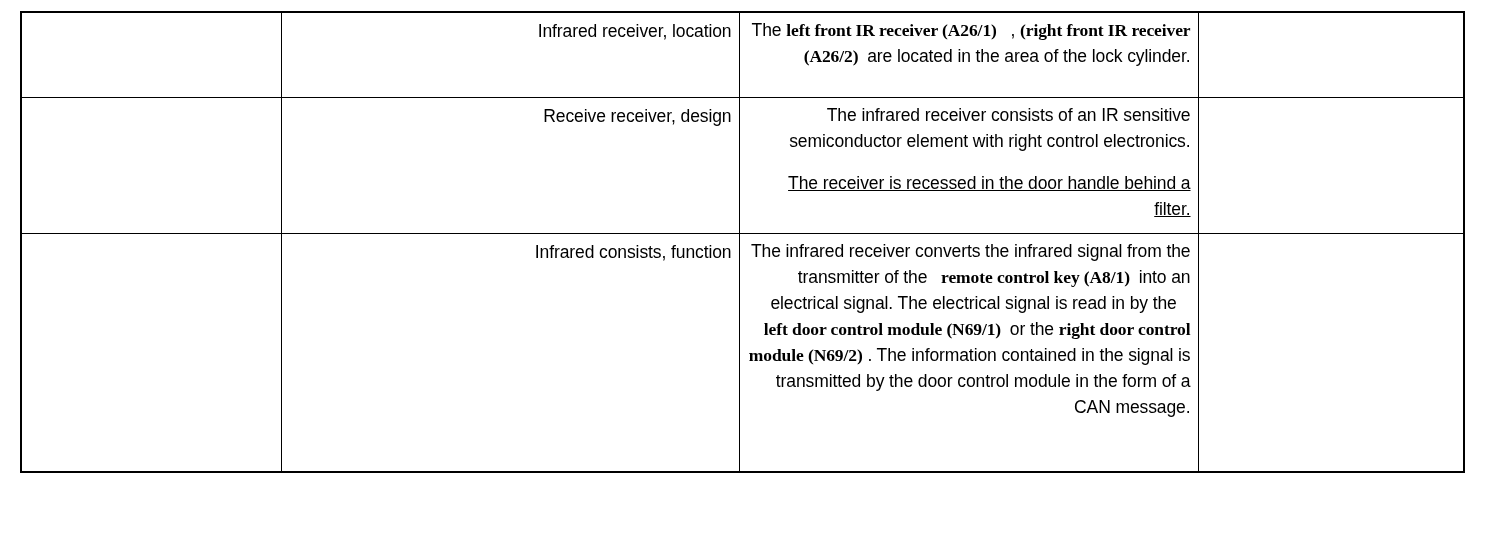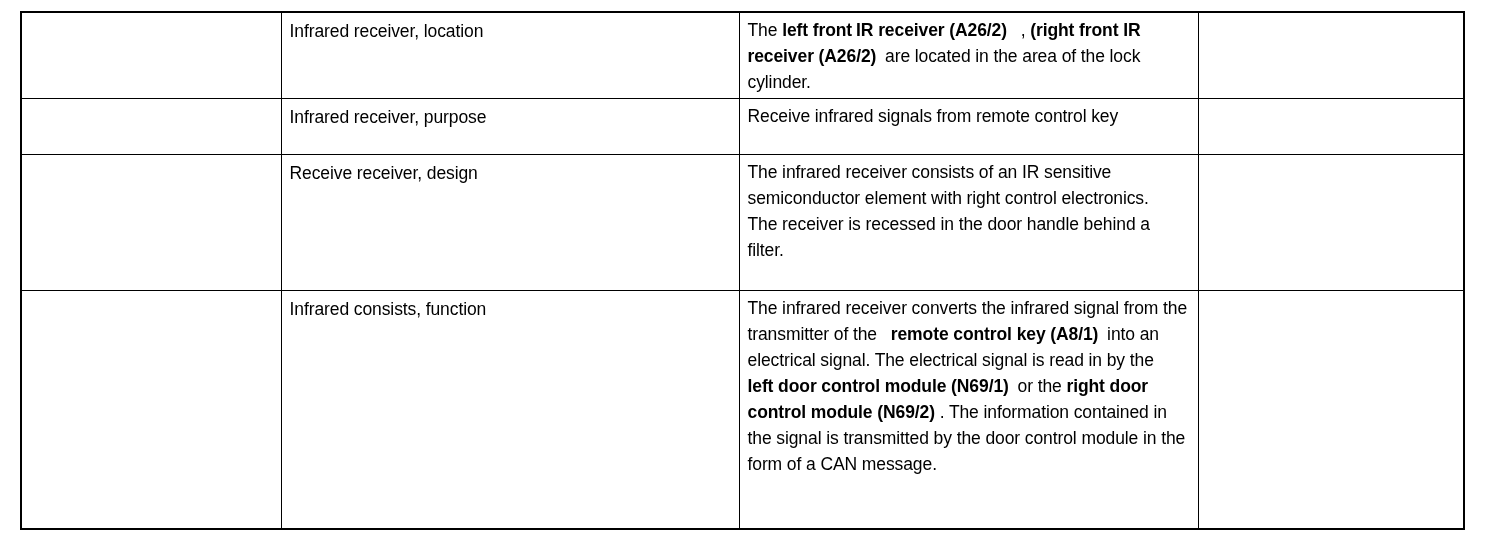--- a/index.html
+++ b/index.html
@@ -37,20 +37,21 @@
   .spec-table td {
     border: 1px solid #000000;
     vertical-align: top;
     padding: 0;
     background: #ffffff;
   }
   
   .spec-table {
     outline: none;
     box-shadow: none;
+    text-align: right;
   }
   .spec-table tr:first-child td { border-top-width: 2px; }
   .spec-table tr:last-child  td { border-bottom-width: 2px; }
   .spec-table td:first-child { border-left-width: 2px; }
   .spec-table td:last-child  { border-right-width: 2px; }
 
   
   col.c1 { width: 260px; }
   col.c2 { width: 458px; }
   col.c3 { width: 459px; }
@@ -70,23 +71,23 @@
     letter-spacing: -0.1px;
     word-spacing: 0px;
   }
   .cell-empty { padding: 0; }
 
   .label-cell .cell-body {
     padding-top: 5px;
   }
 
   .para { margin: 0; }
-  .para + .para { margin-top: 0; }
+  .para + .para { margin-top: 16px; text-decoration: underline; }
 
-  b, .b { font-weight: bold; }
+  b, .b { font-weight: bold; font-family: Liberation Serif, serif; }
 
   
   .gap { display: inline-block; width: 4px; }
   .gap-wide { display: inline-block; width: 9px; }
 </style>
 </head>
 <body>
 
 <div id="page">
 
@@ -101,42 +102,27 @@
 
       <tr class="r1">
         <td class="cell-empty"></td>
 
         <td class="label-cell">
           <div class="cell-body">Infrared receiver, location</div>
         </td>
 
         <td>
           <div class="cell-body">
-            <p class="para"><span>The </span><b>left front</b><span class="gap"></span><b>IR receiver (A26/2)</b><span class="gap-wide"></span><span> , </span><b>(right front IR receiver (A26/2)</b><span class="gap"></span><span> are located in the area of the lock cylinder.</span></p>
+            <p class="para"><span>The </span><b>left front</b><span class="gap"></span><b>IR receiver (A26/1)</b><span class="gap-wide"></span><span> , </span><b>(right front IR receiver (A26/2)</b><span class="gap"></span><span> are located in the area of the lock cylinder.</span></p>
           </div>
         </td>
 
         <td class="cell-empty"></td>
       </tr>
 
-      <tr class="r2">
-        <td class="cell-empty"></td>
-
-        <td class="label-cell">
-          <div class="cell-body">Infrared receiver, purpose</div>
-        </td>
-
-        <td>
-          <div class="cell-body">
-            <p class="para">Receive infrared signals from remote control key</p>
-          </div>
-        </td>
-
-        <td class="cell-empty"></td>
-      </tr>
 
       <tr class="r3">
         <td class="cell-empty"></td>
 
         <td class="label-cell">
           <div class="cell-body">Receive receiver, design</div>
         </td>
 
         <td>
           <div class="cell-body">

